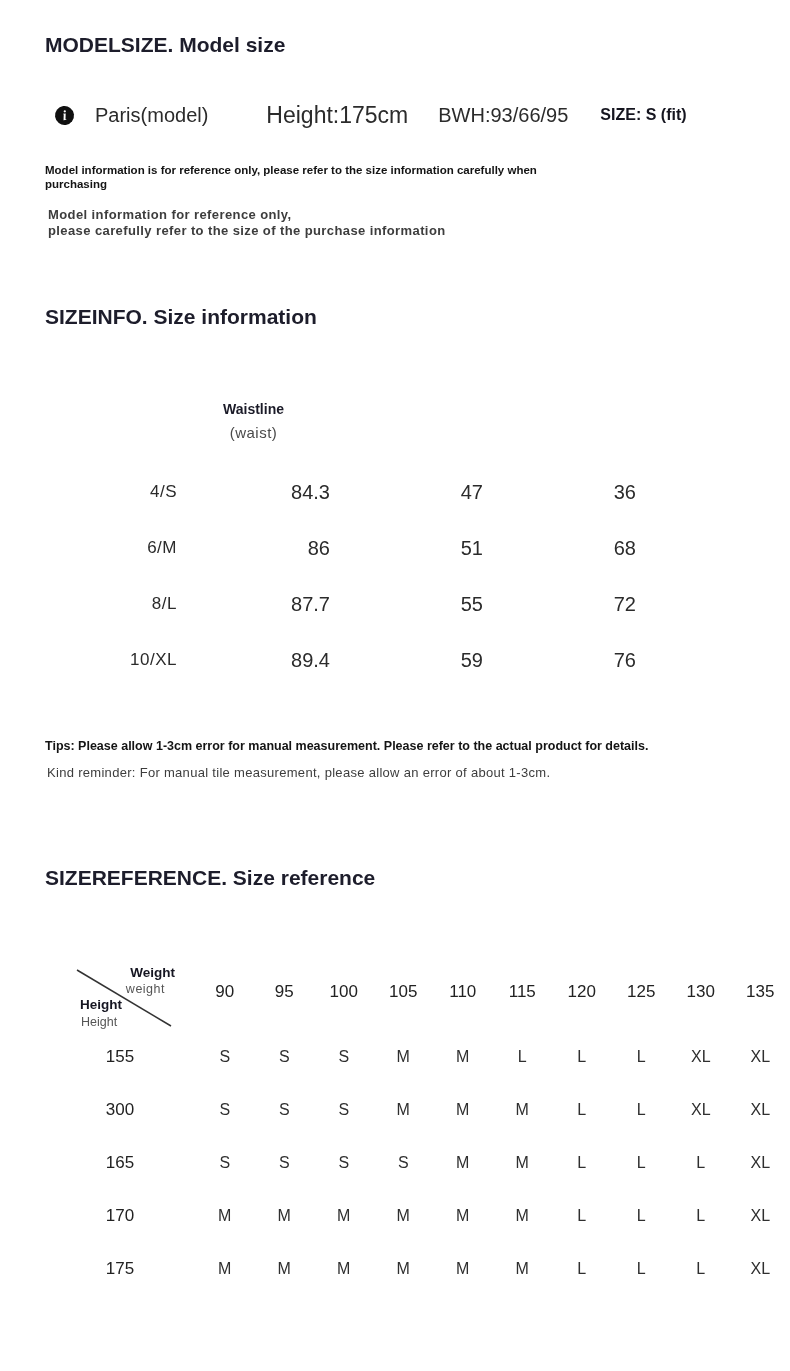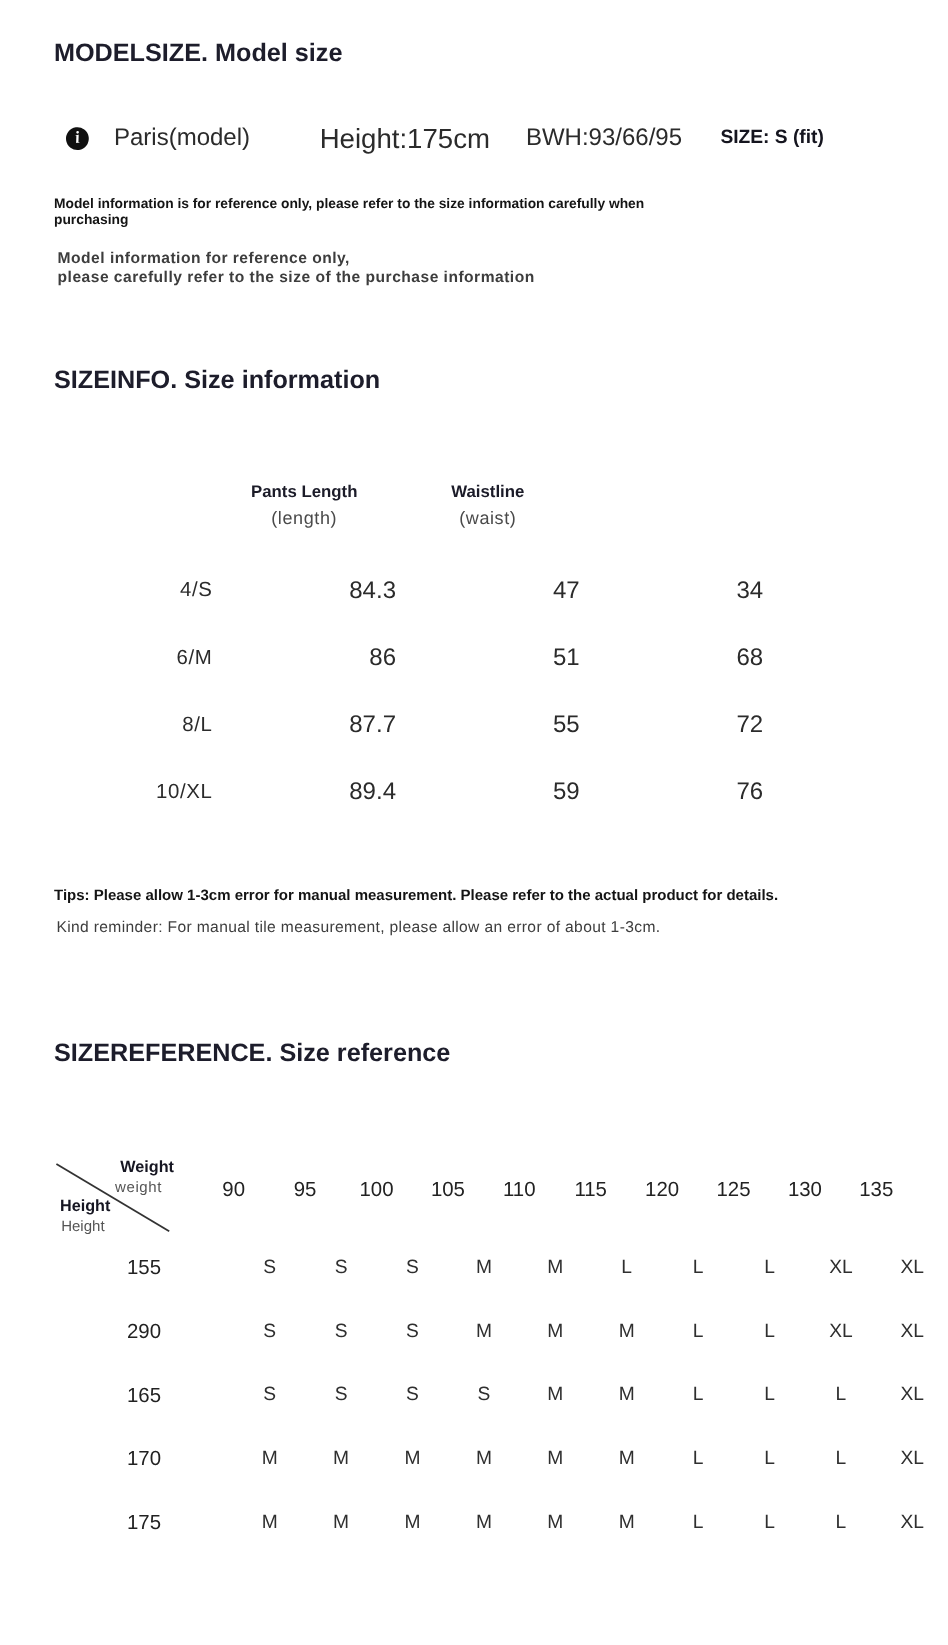--- a/index.html
+++ b/index.html
@@ -48,21 +48,21 @@
   .si-rows{margin-top:22px;}
   .si-row{display:grid;grid-template-columns:153px 153px 153px 153px;height:56px;align-items:center;text-align:right;}
   .si-row .size-label{font-size:17px;letter-spacing:0.5px;color:#2b2b2b;}
   .si-row .val{font-size:20px;color:#2b2b2b;}
 
   .tips-bold{margin:51px 0 0 45px;font-size:12.5px;font-weight:bold;line-height:15px;color:#141414;}
   .tips-reg{margin:10px 0 0 47px;font-size:13px;line-height:18px;letter-spacing:0.3px;color:#3d3d3d;}
 
   
   .ref-table{margin-top:70px;}
-  .ref-head{display:flex;height:70px;}
+  .ref-head{display:flex;height:70px;justify-content:flex-end;}
   .corner{position:relative;width:100px;height:66px;margin-left:45px;margin-top:4px;}
   .corner svg{position:absolute;left:0;top:0;}
   .cw-b{position:absolute;top:1px;right:0;font-size:13.5px;font-weight:bold;color:#161622;}
   .cw-s{position:absolute;top:18px;right:10px;font-size:12.5px;color:#555555;letter-spacing:0.5px;}
   .ch-b{position:absolute;top:33px;left:5px;font-size:13.5px;font-weight:bold;color:#161622;}
   .ch-s{position:absolute;top:51px;left:6px;font-size:12.5px;color:#555555;}
   .weights{display:flex;width:595px;margin-left:20px;padding-top:22px;}
   .weights .w{width:59.5px;text-align:center;font-size:17px;color:#222222;}
   .ref-row{display:flex;align-items:center;height:53px;justify-content:flex-end;}
   .ref-row .h-label{width:120px;margin-left:30px;text-align:center;font-size:17px;color:#222222;}
@@ -87,34 +87,30 @@
   <div>Model information for reference only,</div>
   <div>please carefully refer to the size of the purchase information</div>
 </div>
 
 <div class="section-heading h-sizeinfo">SIZEINFO. Size information</div>
 
 <div class="si-table">
   <div class="si-head">
     <div class="col"></div>
     <div class="col">
-      <div class="b">Pants Length</div>
-      <div class="s">(length)</div>
-    </div>
-    <div class="col">
       <div class="b">Waistline</div>
       <div class="s">(waist)</div>
     </div>
   </div>
   <div class="si-rows">
     <div class="si-row">
       <div class="size-label">4/S</div>
       <div class="val">84.3</div>
       <div class="val">47</div>
-      <div class="val">34</div>
+      <div class="val">36</div>
     </div>
     <div class="si-row">
       <div class="size-label">6/M</div>
       <div class="val">86</div>
       <div class="val">51</div>
       <div class="val">68</div>
     </div>
     <div class="si-row">
       <div class="size-label">8/L</div>
       <div class="val">87.7</div>
@@ -172,21 +168,21 @@
       <div class="c">M</div>
       <div class="c">L</div>
       <div class="c">L</div>
       <div class="c">L</div>
       <div class="c">XL</div>
       <div class="c">XL</div>
     </div>
   </div>
 
   <div class="ref-row">
-    <div class="h-label">290</div>
+    <div class="h-label">300</div>
     <div class="cells">
       <div class="c">S</div>
       <div class="c">S</div>
       <div class="c">S</div>
       <div class="c">M</div>
       <div class="c">M</div>
       <div class="c">M</div>
       <div class="c">L</div>
       <div class="c">L</div>
       <div class="c">XL</div>

